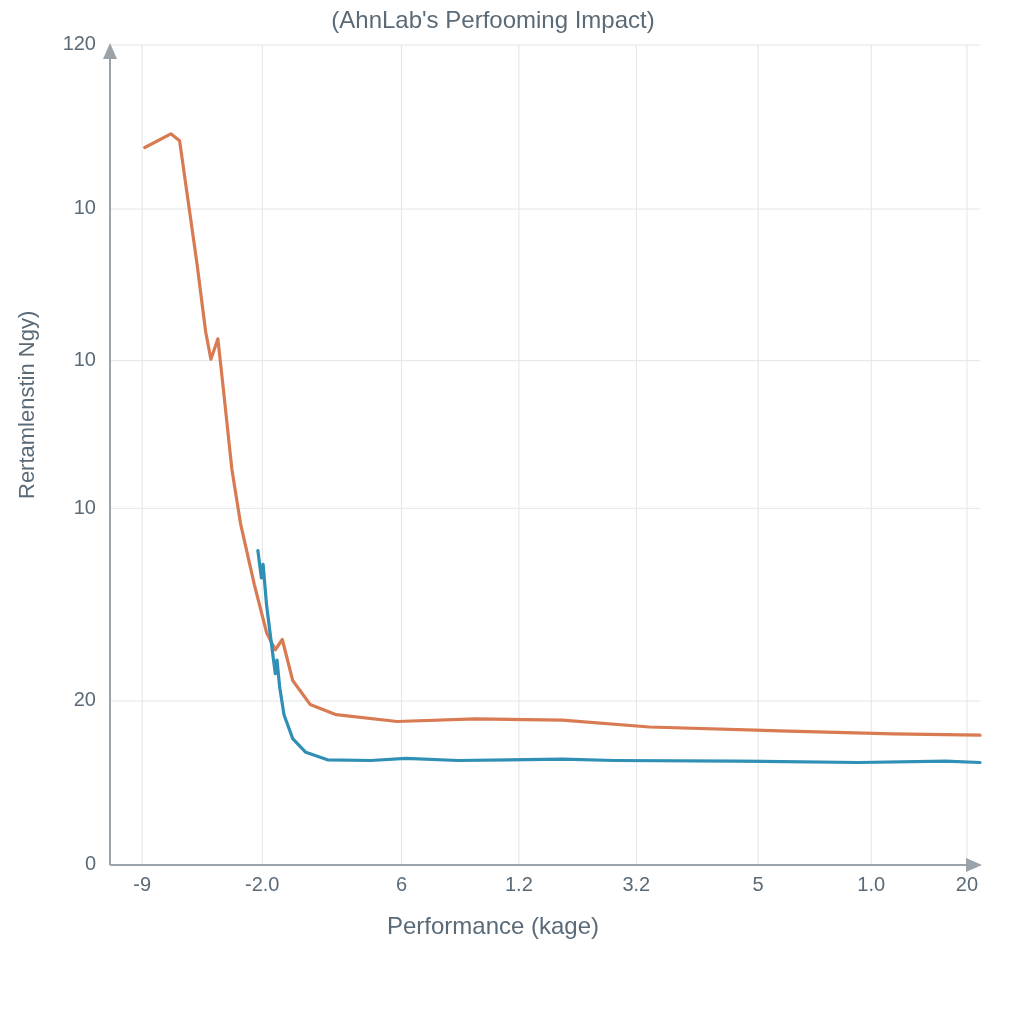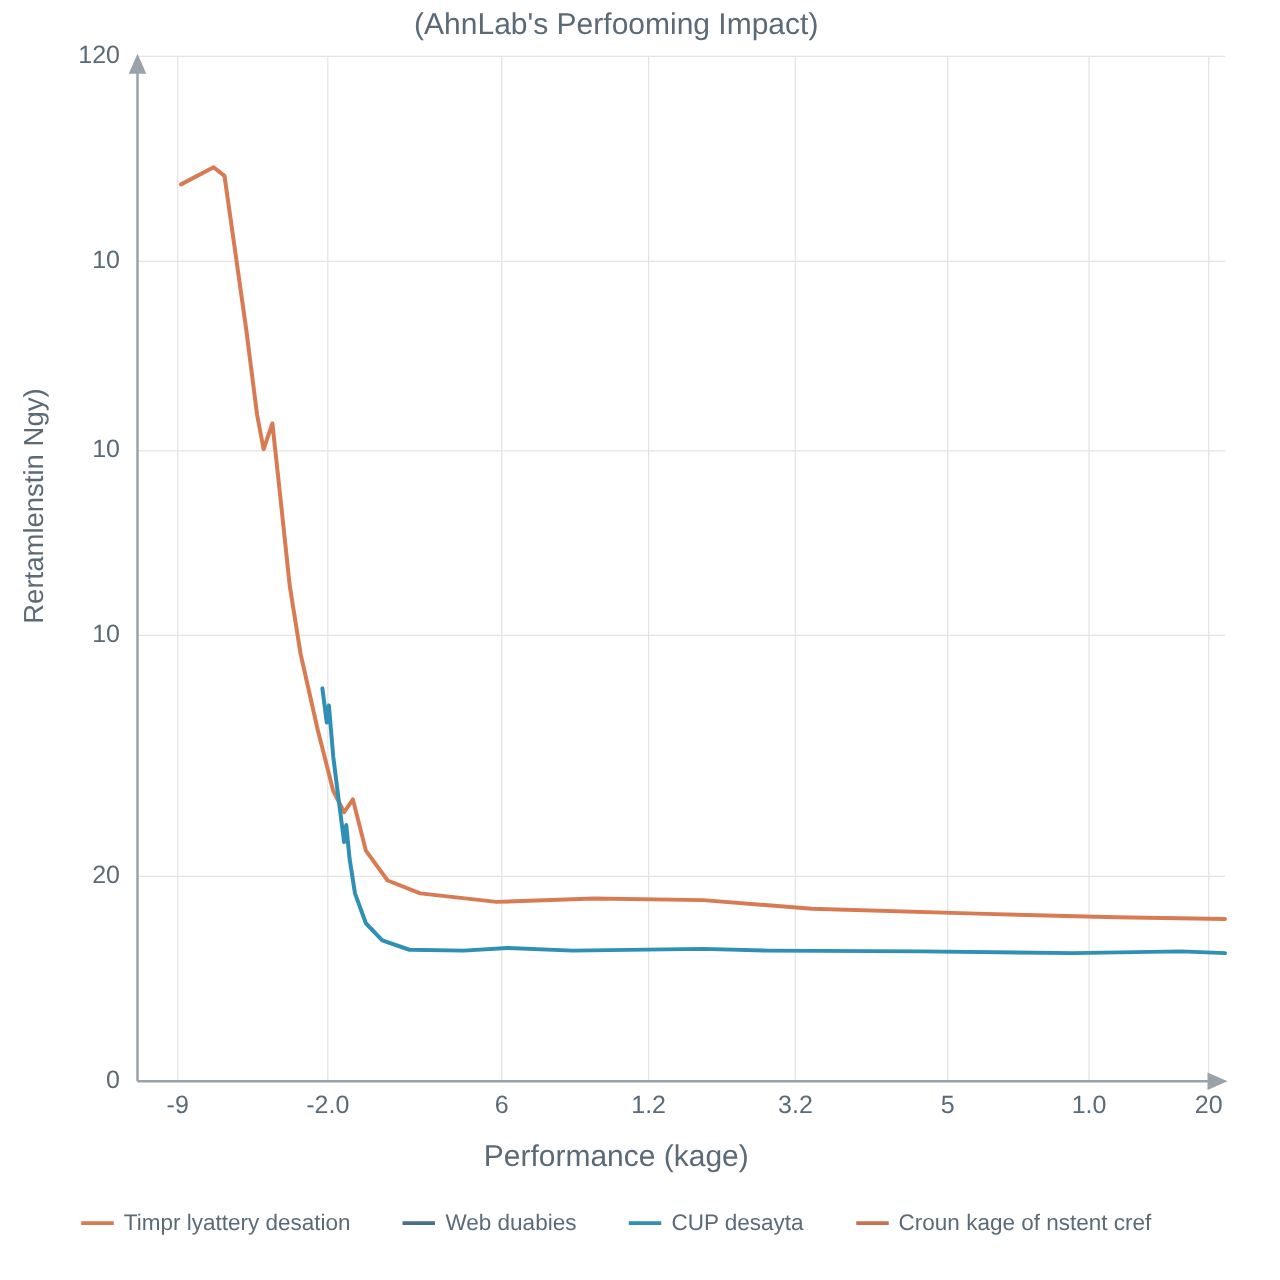--- a/index.html
+++ b/index.html
@@ -153,32 +153,14 @@
         <text class="tick-label x-tick" x="408.9" y="832">1.2</text>
         <text class="tick-label x-tick" x="526.35" y="832">3.2</text>
         <text class="tick-label x-tick" x="648.15" y="832">5</text>
         <text class="tick-label x-tick" x="761.25" y="832">1.0</text>
         <text class="tick-label x-tick" x="856.9499999999999" y="832">20</text>
       </g>
   </svg>
 
   <div class="xlabel">Performance (kage)</div>
 
-  <div class="legend">
-      <div class="legend-item">
-        <span class="swatch" style="border-top-color: rgb(216, 123, 82);"></span>
-        <span>Timpr lyattery desation</span>
-      </div>
-      <div class="legend-item">
-        <span class="swatch" style="border-top-color: rgb(74, 111, 136);"></span>
-        <span>Web duabies</span>
-      </div>
-      <div class="legend-item">
-        <span class="swatch" style="border-top-color: rgb(47, 143, 181);"></span>
-        <span>CUP desayta</span>
-      </div>
-      <div class="legend-item">
-        <span class="swatch" style="border-top-color: rgb(198, 116, 80);"></span>
-        <span>Croun kage of nstent cref</span>
-      </div>
-    </div>
 
 </div>
 
 </body></html>

